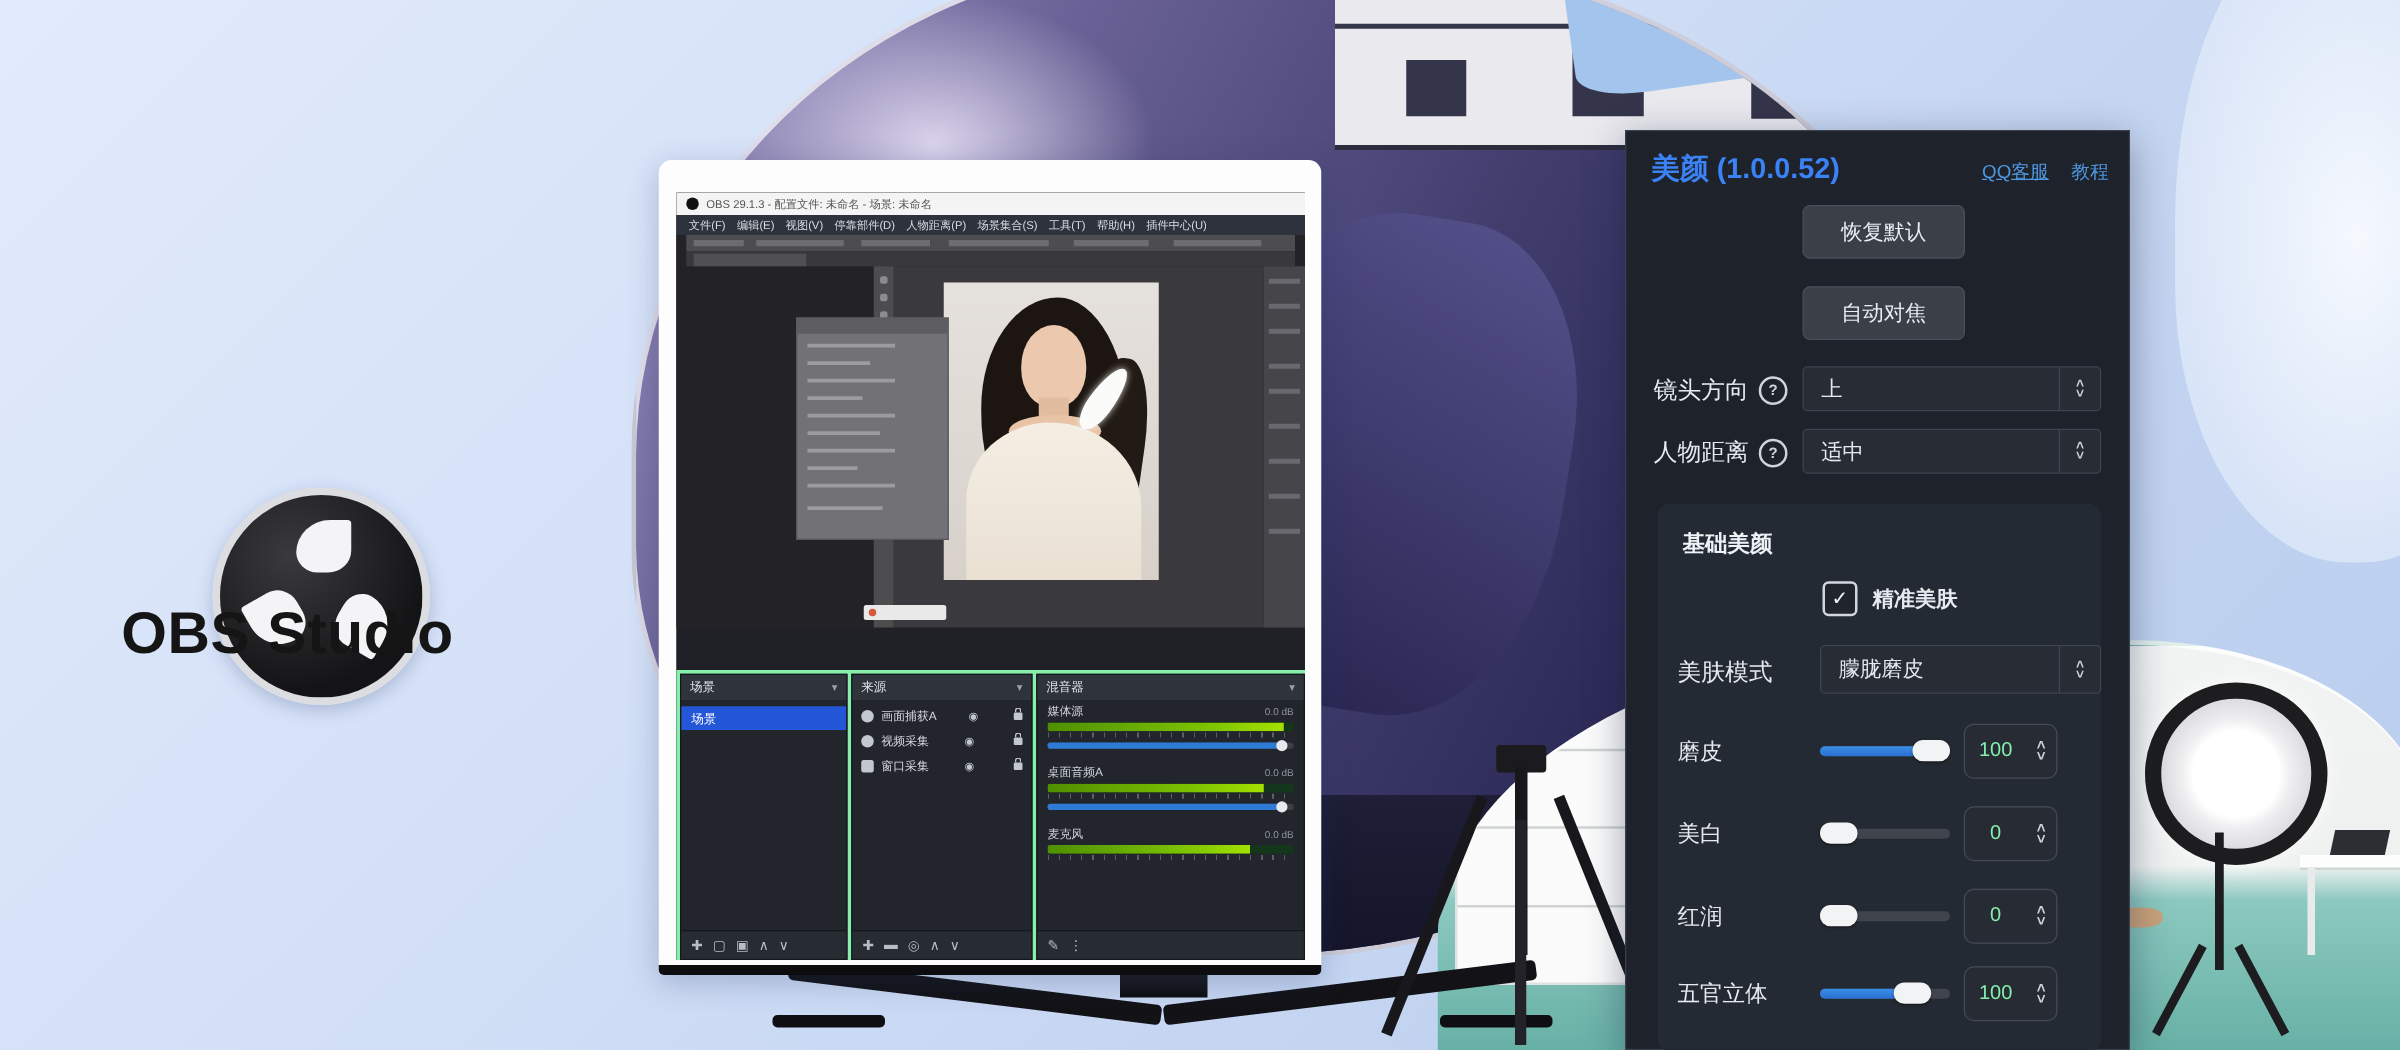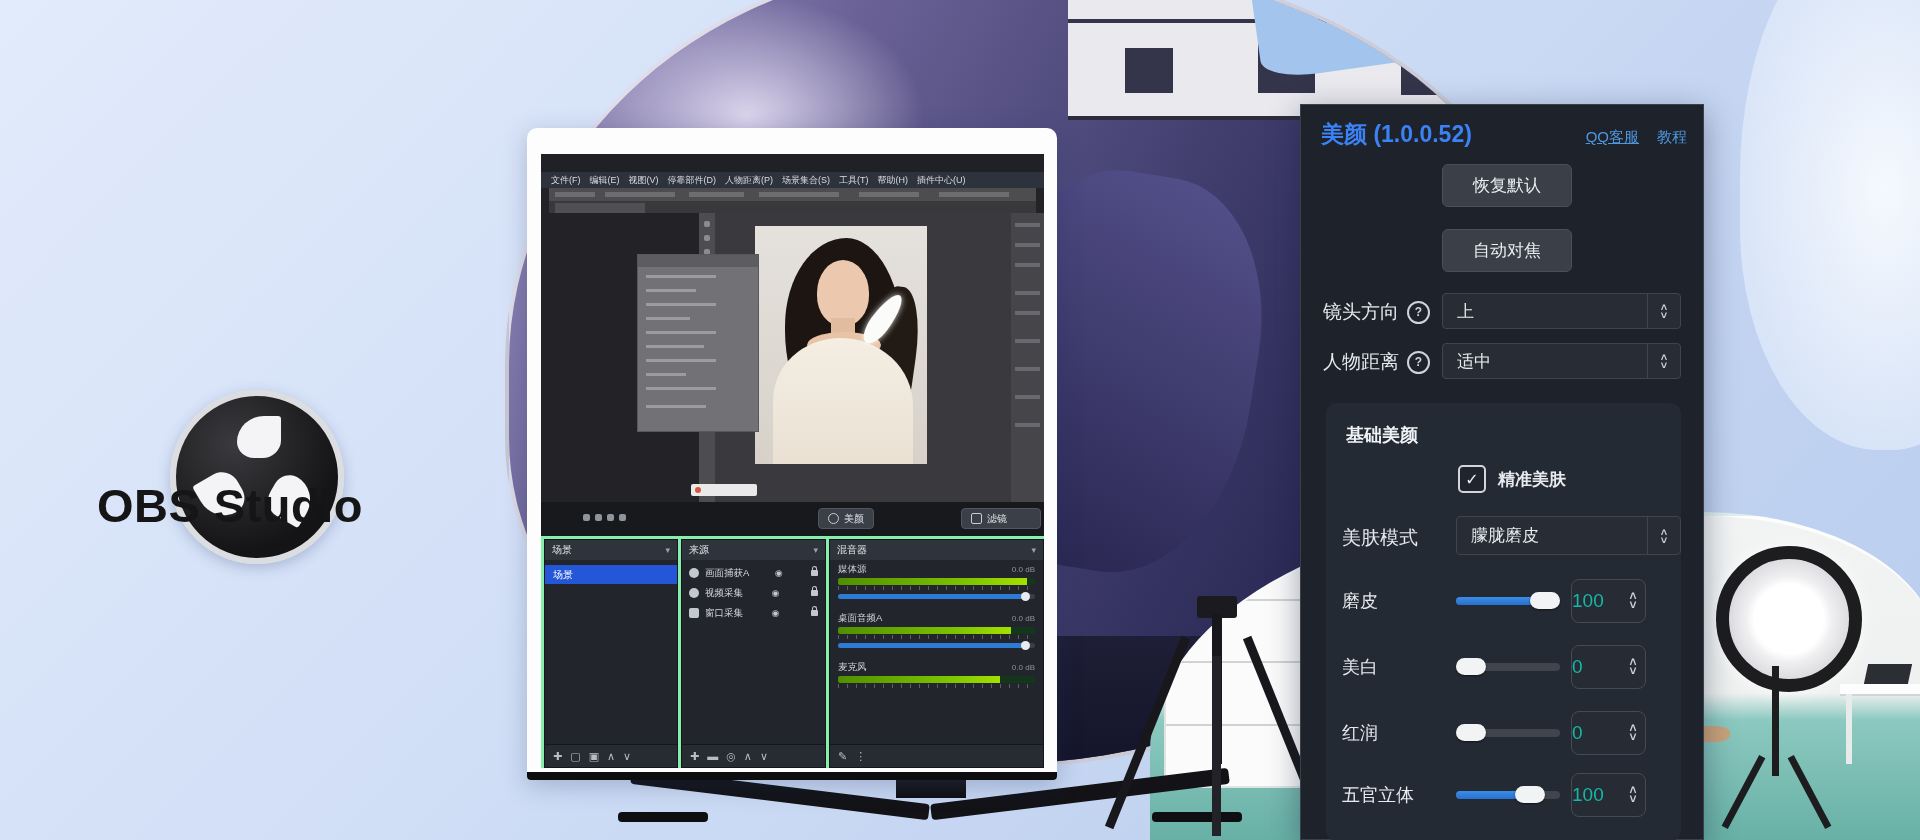--- a/index.html
+++ b/index.html
@@ -163,21 +163,21 @@
   #chk-row span{font-size:17px;color:#e6e9ee;font-weight:600;}
   #lbl-mode{position:absolute;left:16px;top:122px;font-size:19px;color:#e6e9ee;}
   #sel-mode{position:absolute;left:130px;top:113px;width:225px;height:39px;background:#272c35;border:1px solid #3f4450;border-radius:4px;display:flex;align-items:center;box-sizing:border-box;}
   #sel-mode .val{flex:1 1 auto;font-size:17px;color:#e5e8ec;padding-left:14px;}
   .sl-row{position:absolute;left:0;width:100%;height:44px;}
   .sl-row .sl-lbl{position:absolute;left:16px;top:10px;font-size:18px;color:#e6e9ee;}
   .sl-track{position:absolute;left:130px;top:18px;width:104px;height:8px;background:#3f444d;border-radius:4px;}
   .sl-fill{position:absolute;left:0;top:0;height:100%;background:linear-gradient(#3a8ee6,#2a6fd0);border-radius:4px;}
   .sl-handle{position:absolute;top:-5px;width:30px;height:17px;background:#f2f3f5;border-radius:9px;box-shadow:0 1px 2px rgba(0,0,0,.5);}
   .numbox{position:absolute;left:245px;top:0;width:75px;height:44px;background:#262b34;border:1px solid #454b55;border-radius:8px;display:flex;align-items:center;box-sizing:border-box;}
-  .numbox .nv{flex:1 1 auto;font-size:19px;color:#14b8a6;}
+  .numbox .nv{flex:1 1 auto;text-align:center;font-size:16px;color:#86efac;}
   .numbox .ns{width:24px;display:flex;flex-direction:column;align-items:center;line-height:9px;}
   .numbox .ns b{font-size:12px;color:#cdd1d8;font-weight:700;}
   #sl-0{top:176px;}#sl-1{top:242px;}#sl-2{top:308px;}#sl-3{top:370px;}
 </style>
 </head>
 <body>
 
 <div class="abs" id="blob-top">
   <div class="b-shape wallglow"></div>
   <div class="b-shape shelf">
@@ -229,20 +229,24 @@
   <div class="head"></div>
     <div class="pole"></div>
     <div class="l1"></div>
     <div class="l2"></div>
     <div class="l3"></div>
 </div>
 
 <div class="abs" id="monitor">
   <div id="screen">
 
+    <div id="titlebar">
+      <div class="dot"></div>
+      <div class="t">OBS 29.1.3 - 配置文件: 未命名 - 场景: 未命名</div>
+    </div>
 
     <div id="menubar">
       <span>文件(F)</span>
       <span>编辑(E)</span>
       <span>视图(V)</span>
       <span>停靠部件(D)</span>
       <span>人物距离(P)</span>
       <span>场景集合(S)</span>
       <span>工具(T)</span>
       <span>帮助(H)</span>
@@ -308,36 +312,20 @@
           <i style="top:104px;"></i>
           <i style="top:118px;width:40px;"></i>
           <i style="top:132px;"></i>
           <i style="top:150px;width:60px;"></i>
       </div>
       <div class="mini-chip">
           <b></b>
         </div>
     </div>
 
-    <div id="chips-row">
-      <div class="mini-icons">
-          <b></b>
-          <b></b>
-          <b></b>
-          <b></b>
-        </div>
-      <div class="chip" id="chip-beauty">
-        <div class="cicn"></div>
-        <span>美颜</span>
-      </div>
-      <div class="chip" id="chip-filter">
-        <div class="cicn sq"></div>
-        <span>滤镜</span>
-      </div>
-    </div>
 
     <div id="docks">
       <div class="dock" id="dock-scenes">
         <div class="dock-head">
           <span class="dh-t">场景</span>
           <span class="dh-i">▾</span>
         </div>
         <div class="dock-body">
           <div class="scene-row">
             <span>场景</span>

